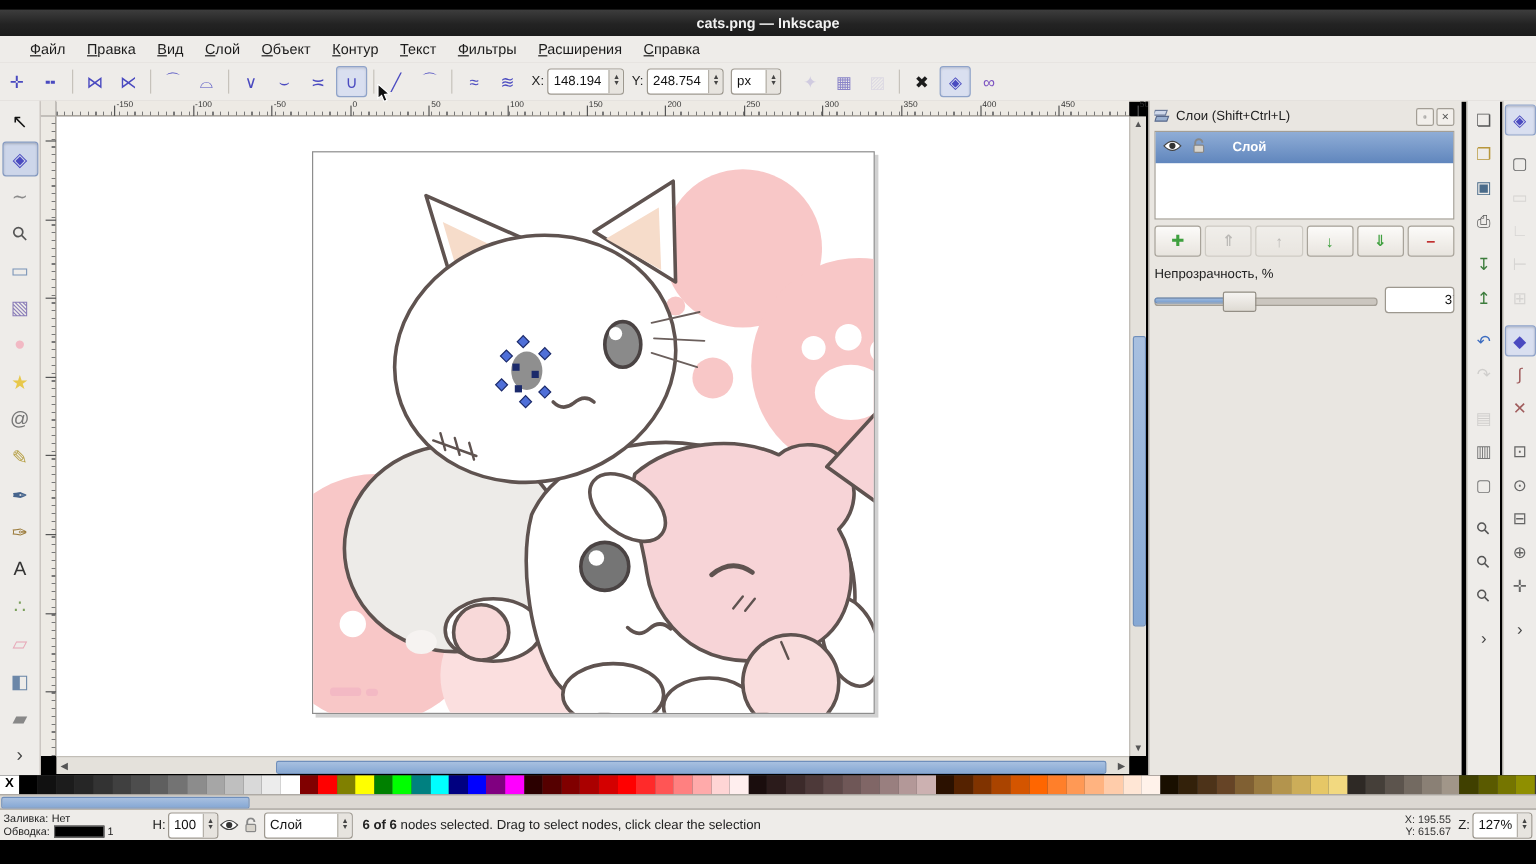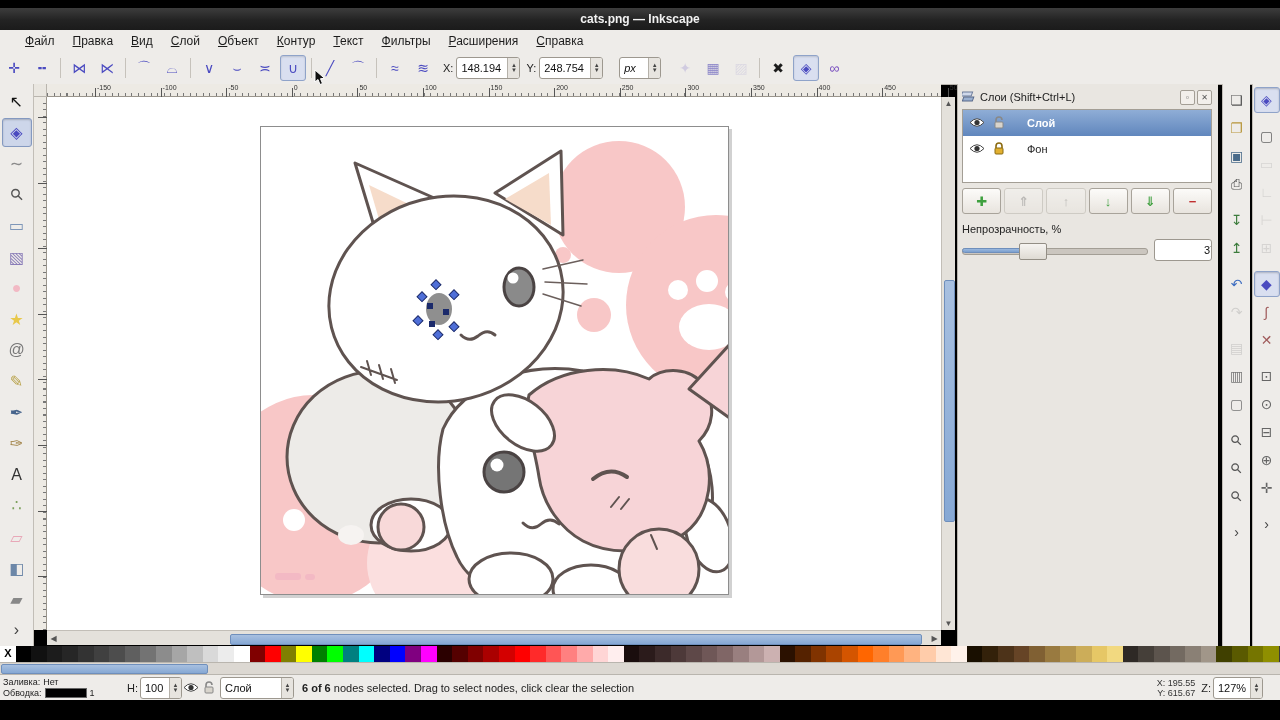--- a/index.html
+++ b/index.html
@@ -186,21 +186,21 @@
       </span>
   </span>
   <span class="tc-label">Y:</span>
   <span class="spinbox" style="width:62px;">
     <span class="val" style="flex:1">248.754</span>
     <span class="spin-arrows">
         <span>▲</span>
         <span>▼</span>
       </span>
   </span>
-  <span class="spinbox" style="width:40px;margin-left:16px;font-style:italic;">
+  <span class="spinbox" style="width:40px;margin-left:6px;">
     <span class="val" style="flex:1">px</span>
     <span class="spin-arrows">
         <span>▲</span>
         <span>▼</span>
       </span>
   </span>
   <div id="tc-right" style="display:flex;align-items:center;margin-left:10px;">
       <span class="tc-btn disabled">
         <span style="color: rgb(154, 143, 208);">✦</span>
       </span>
@@ -428,31 +428,20 @@
         <div class="layer-row selected">
           <span><svg width="16" height="11" viewBox="0 0 16 11">
               <path d="M1,5.5 Q8,-2 15,5.5 Q8,13 1,5.5Z" fill="#fff" stroke="#444"></path>
               <circle cx="8" cy="5.5" r="2.6" fill="#333"></circle>
             </svg></span>
           <span><svg width="12" height="13" viewBox="0 0 12 13">
               <path d="M3,6 V4 a3,3 0 0 1 6,0" fill="none" stroke="#888" stroke-width="1.6"></path>
               <rect x="2" y="6" width="8" height="6" rx="1" fill="#d8d4cc" stroke="#888"></rect>
             </svg></span>
           <span class="layer-name">Слой</span>
-        </div>
-        <div class="layer-row">
-          <span><svg width="16" height="11" viewBox="0 0 16 11">
-              <path d="M1,5.5 Q8,-2 15,5.5 Q8,13 1,5.5Z" fill="#fff" stroke="#444"></path>
-              <circle cx="8" cy="5.5" r="2.6" fill="#333"></circle>
-            </svg></span>
-          <span><svg width="12" height="13" viewBox="0 0 12 13">
-              <path d="M3,6 V4 a3,3 0 0 1 6,0 V6" fill="none" stroke="#8a6a10" stroke-width="1.6"></path>
-              <rect x="2" y="6" width="8" height="6" rx="1" fill="#e2b030" stroke="#8a6a10"></rect>
-            </svg></span>
-          <span class="layer-name">Фон</span>
         </div>
       </div>
     <div id="layer-btns">
         <div class="lyr-btn">
           <span style="color: rgb(63, 160, 63);">✚</span>
         </div>
         <div class="lyr-btn disabled">
           <span style="color: rgb(119, 119, 119);">⇑</span>
         </div>
         <div class="lyr-btn disabled">
@@ -716,21 +705,21 @@
         <span>▲</span>
         <span>▼</span>
       </span>
   </span>
   <span id="status-msg"><b>6 of 6</b><span> nodes selected. Drag to select nodes, click clear the selection</span></span>
   <div class="xy-block">
     <span><span>X:</span> <span>195.55</span></span>
     <span><span>Y:</span> <span>615.67</span></span>
   </div>
   <span style="margin:0 2px;">Z:</span>
-  <span class="spinbox" style="width:48px;margin-right:14px;">
+  <span class="spinbox" style="width:48px;margin-right:0;">
     <span class="val" style="flex:1">127%</span>
     <span class="spin-arrows">
         <span>▲</span>
         <span>▼</span>
       </span>
   </span>
 </div>
 
 <svg class="abs" id="cursor" viewBox="0 0 14 16">
   <path d="M1,0 L1,12 L4,9.5 L6,14.5 L8.5,13.5 L6.5,8.7 L10.5,8.3 Z" fill="#111" stroke="#fff" stroke-width="1"></path>

